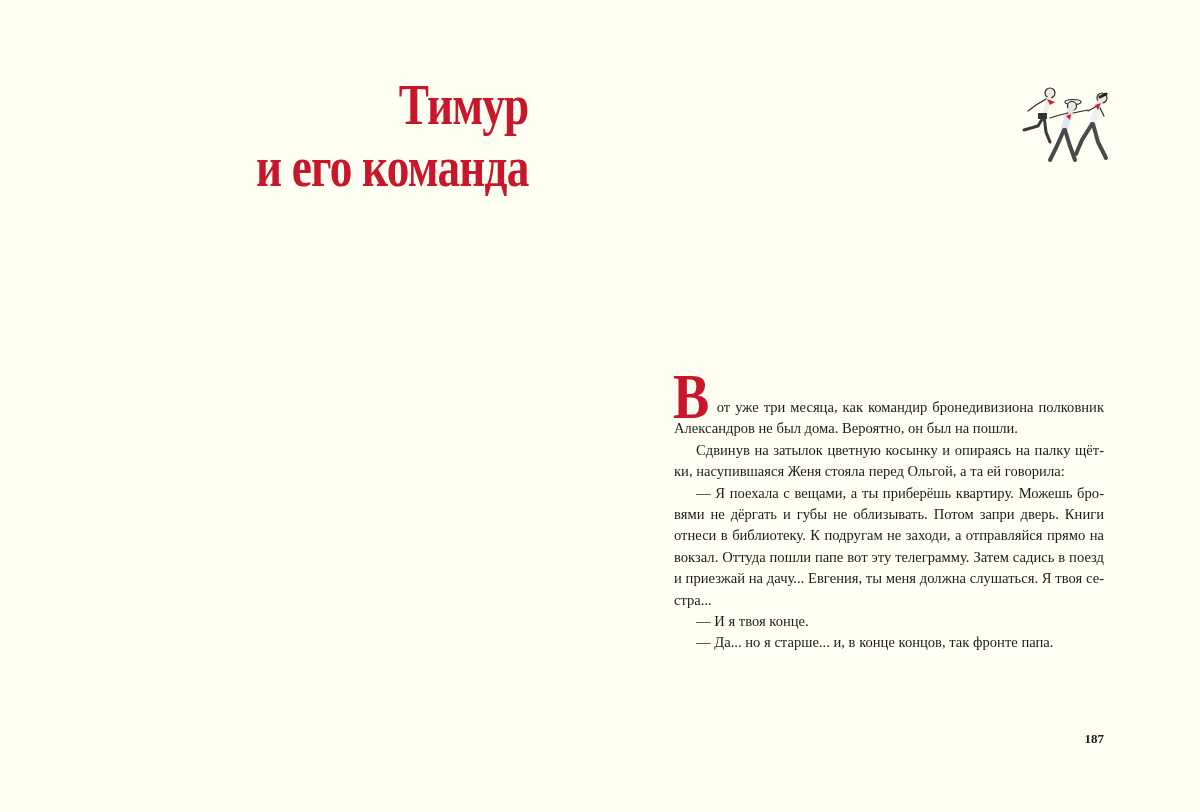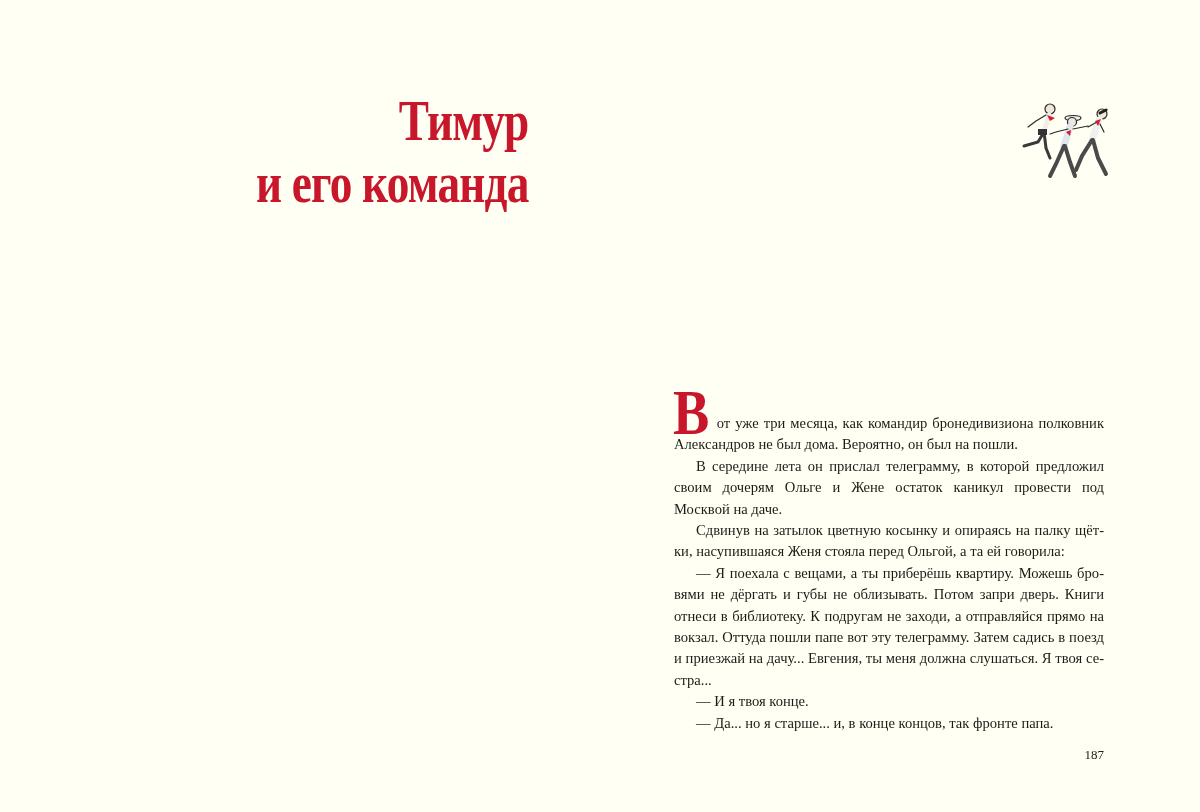--- a/index.html
+++ b/index.html
@@ -14,21 +14,21 @@
     overflow: hidden;
     font-family: "Liberation Serif", "DejaVu Serif", serif;
     color: #1e1b18;
   }
   .spread {
     position: absolute;
     inset: 0;
   }
   .page {
     position: absolute;
-    top: 16px;
+    top: 0;
     height: 628px;
     width: 600px;
   }
   .page.left { left: 0; }
   .page.right { left: 600px; }
 
   .title {
     position: absolute;
     right: 72px;
     top: 74px;
@@ -84,21 +84,21 @@
   }
   .first-top {
     display: block;
     padding-top: 27px;
   }
   .page-number {
     position: absolute;
     right: 96px;
     top: 731px;
     font-size: 13px;
-    font-weight: normal;
+    font-weight: bold;
     margin-left: 10px;
   }
 </style>
 </head>
 <body>
 
 <div class="spread">
 
   <div class="page left">
     <div class="title">
@@ -142,21 +142,20 @@
         <path d="M93 44 L98 62 L106 78" stroke-width="4" stroke="#4a4a4a"></path>
       </g>
       <path d="M95 25 L101 23 L98 30 Z" fill="#d21f2a"></path>
     </svg>
 
     <div class="text-block">
       <p class="para first">
         <span class="dropcap">В</span>
         <span class="first-top">от уже три месяца, как командир бронедивизиона полковник Александров не был дома. Вероятно, он был на пошли.</span>
       </p>
-      <p class="para">В середине лета он прислал телеграмму, в которой предложил своим дочерям Ольге и Жене остаток каникул провести под Москвой на даче.</p>
       <p class="para">Сдвинув на затылок цветную косынку и опираясь на палку щёт­ки, насупившаяся Женя стояла перед Ольгой, а та ей говорила:</p>
       <p class="para">— Я поехала с вещами, а ты приберёшь квартиру. Можешь бро­вями не дёргать и губы не облизывать. Потом запри дверь. Книги отнеси в библиотеку. К подругам не заходи, а отправляйся прямо на вокзал. Оттуда пошли папе вот эту телеграмму. Затем садись в поезд и приезжай на дачу... Евгения, ты меня должна слушаться. Я твоя се­стра...</p>
       <p class="para">— И я твоя конце.</p>
       <p class="para">— Да... но я старше... и, в конце концов, так фронте папа.</p>
     </div>
 
     <div class="page-number">187</div>
   </div>
 
 </div>

